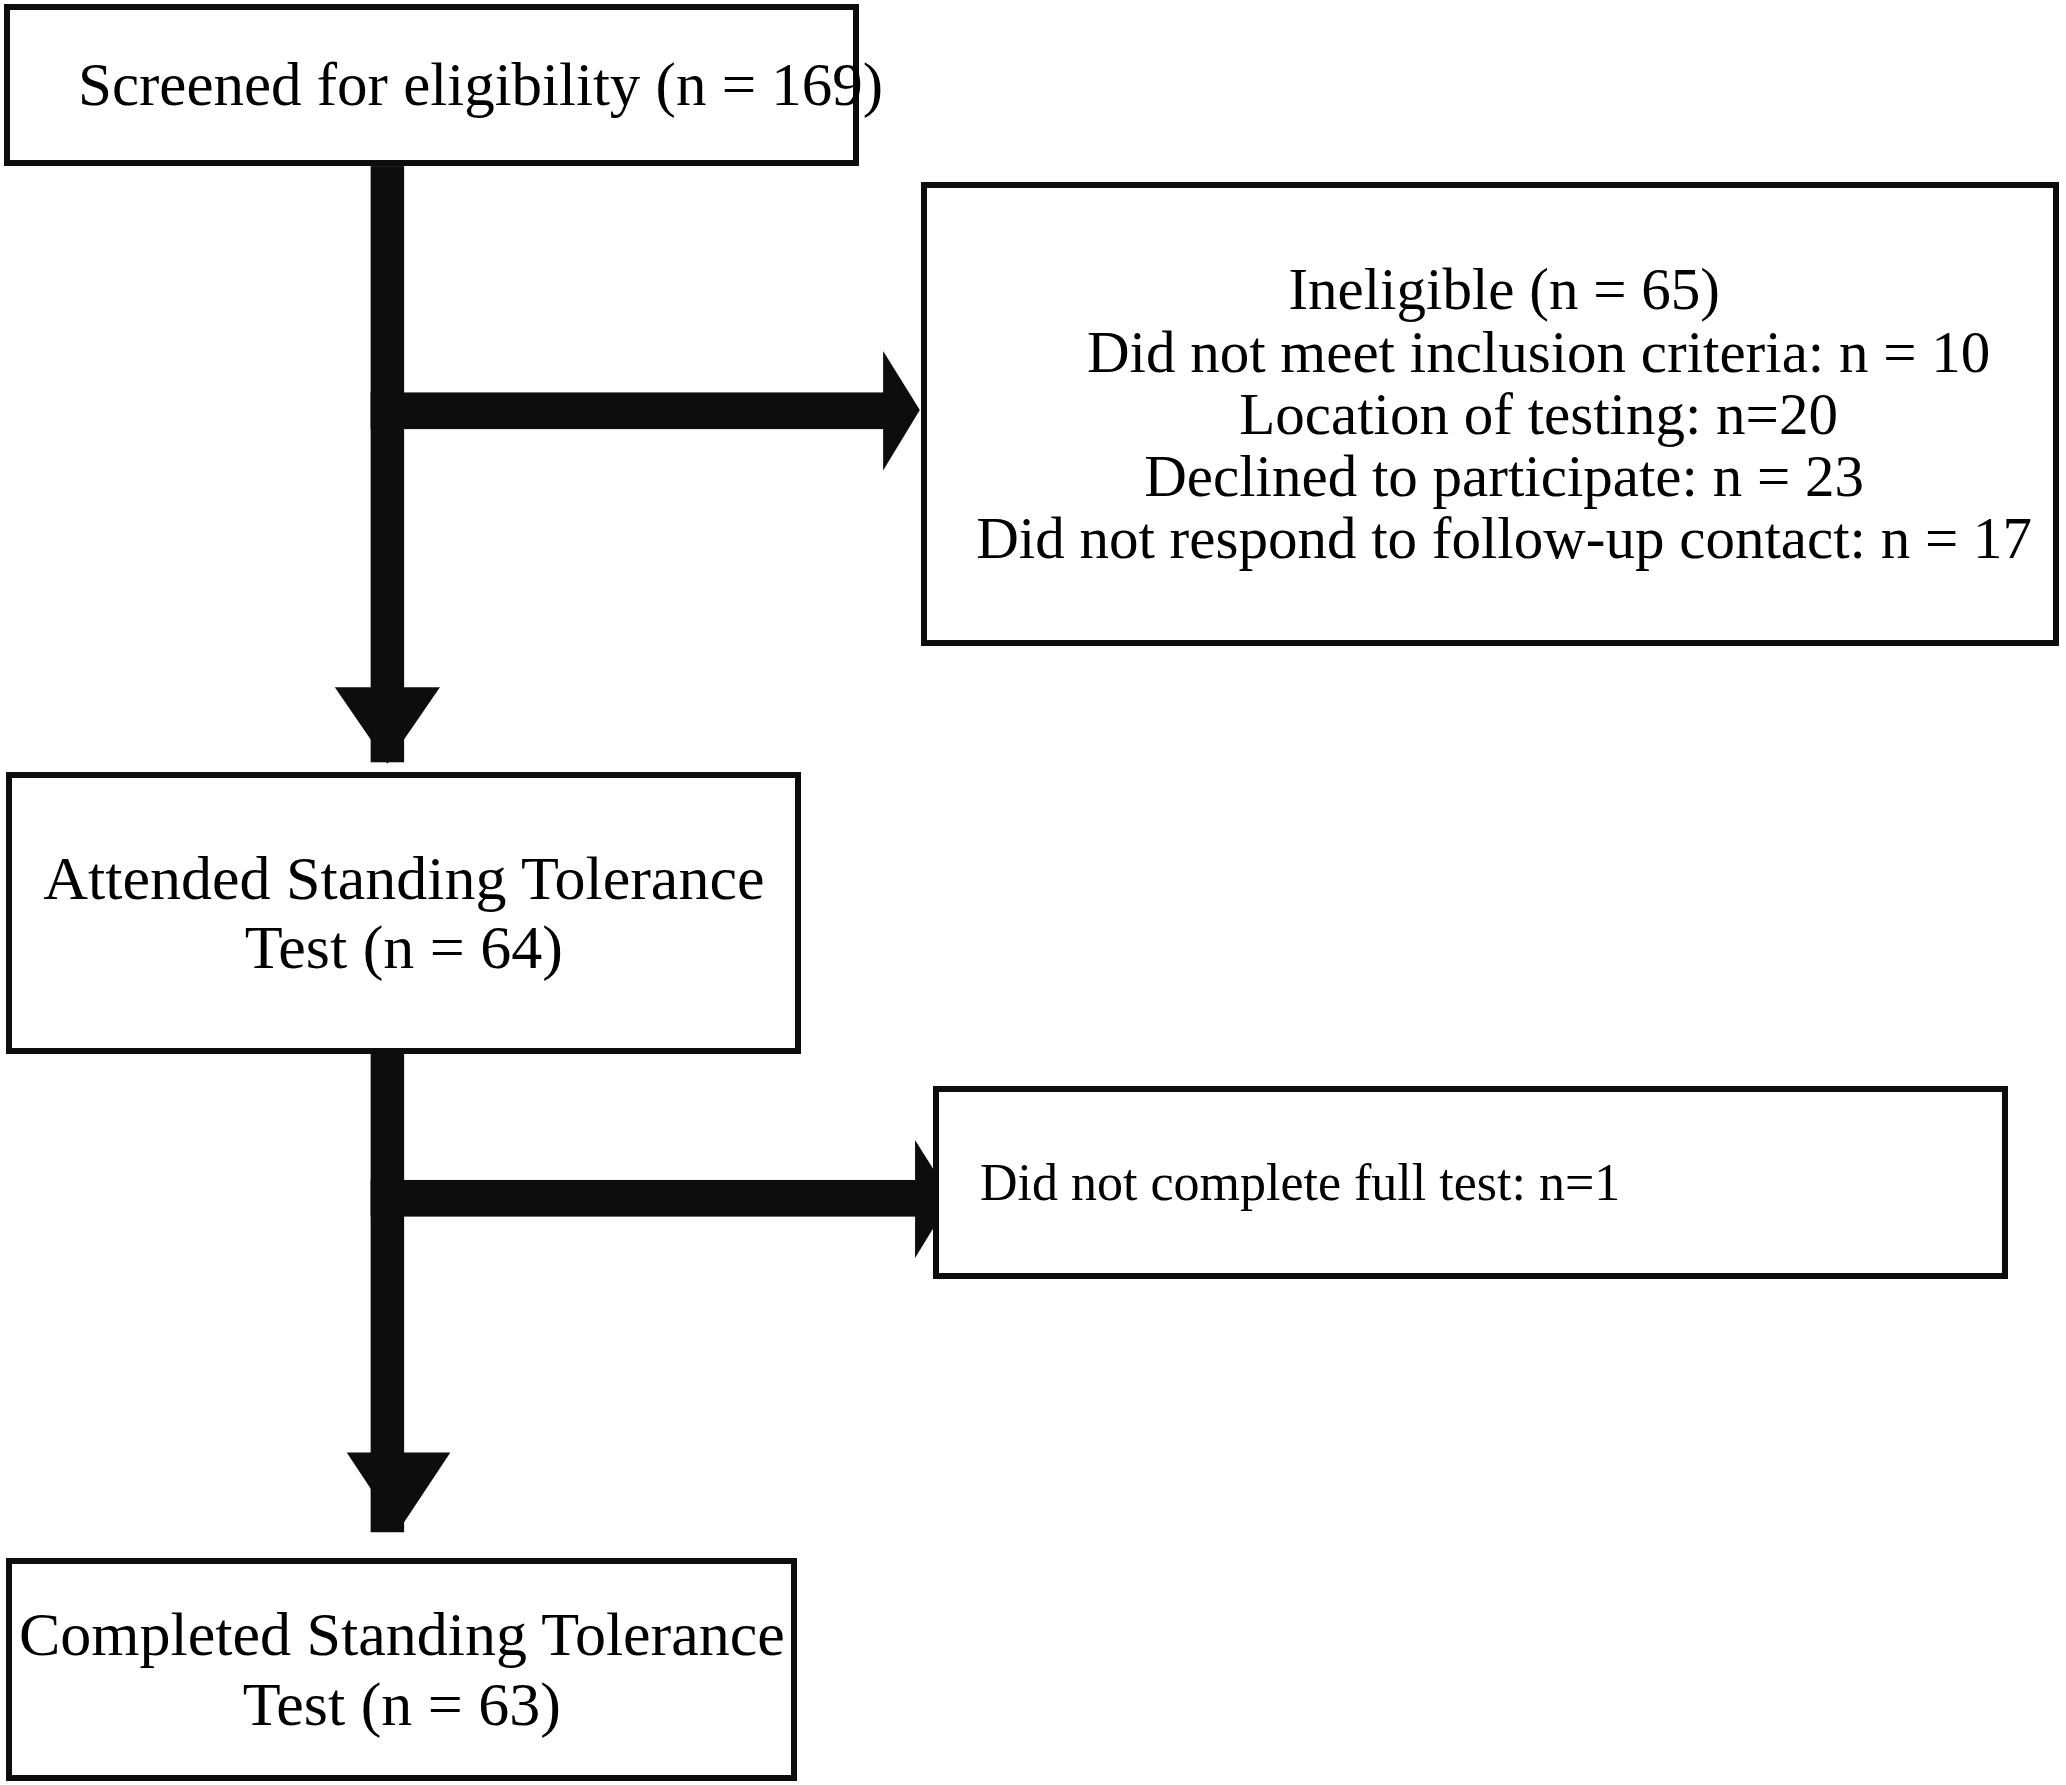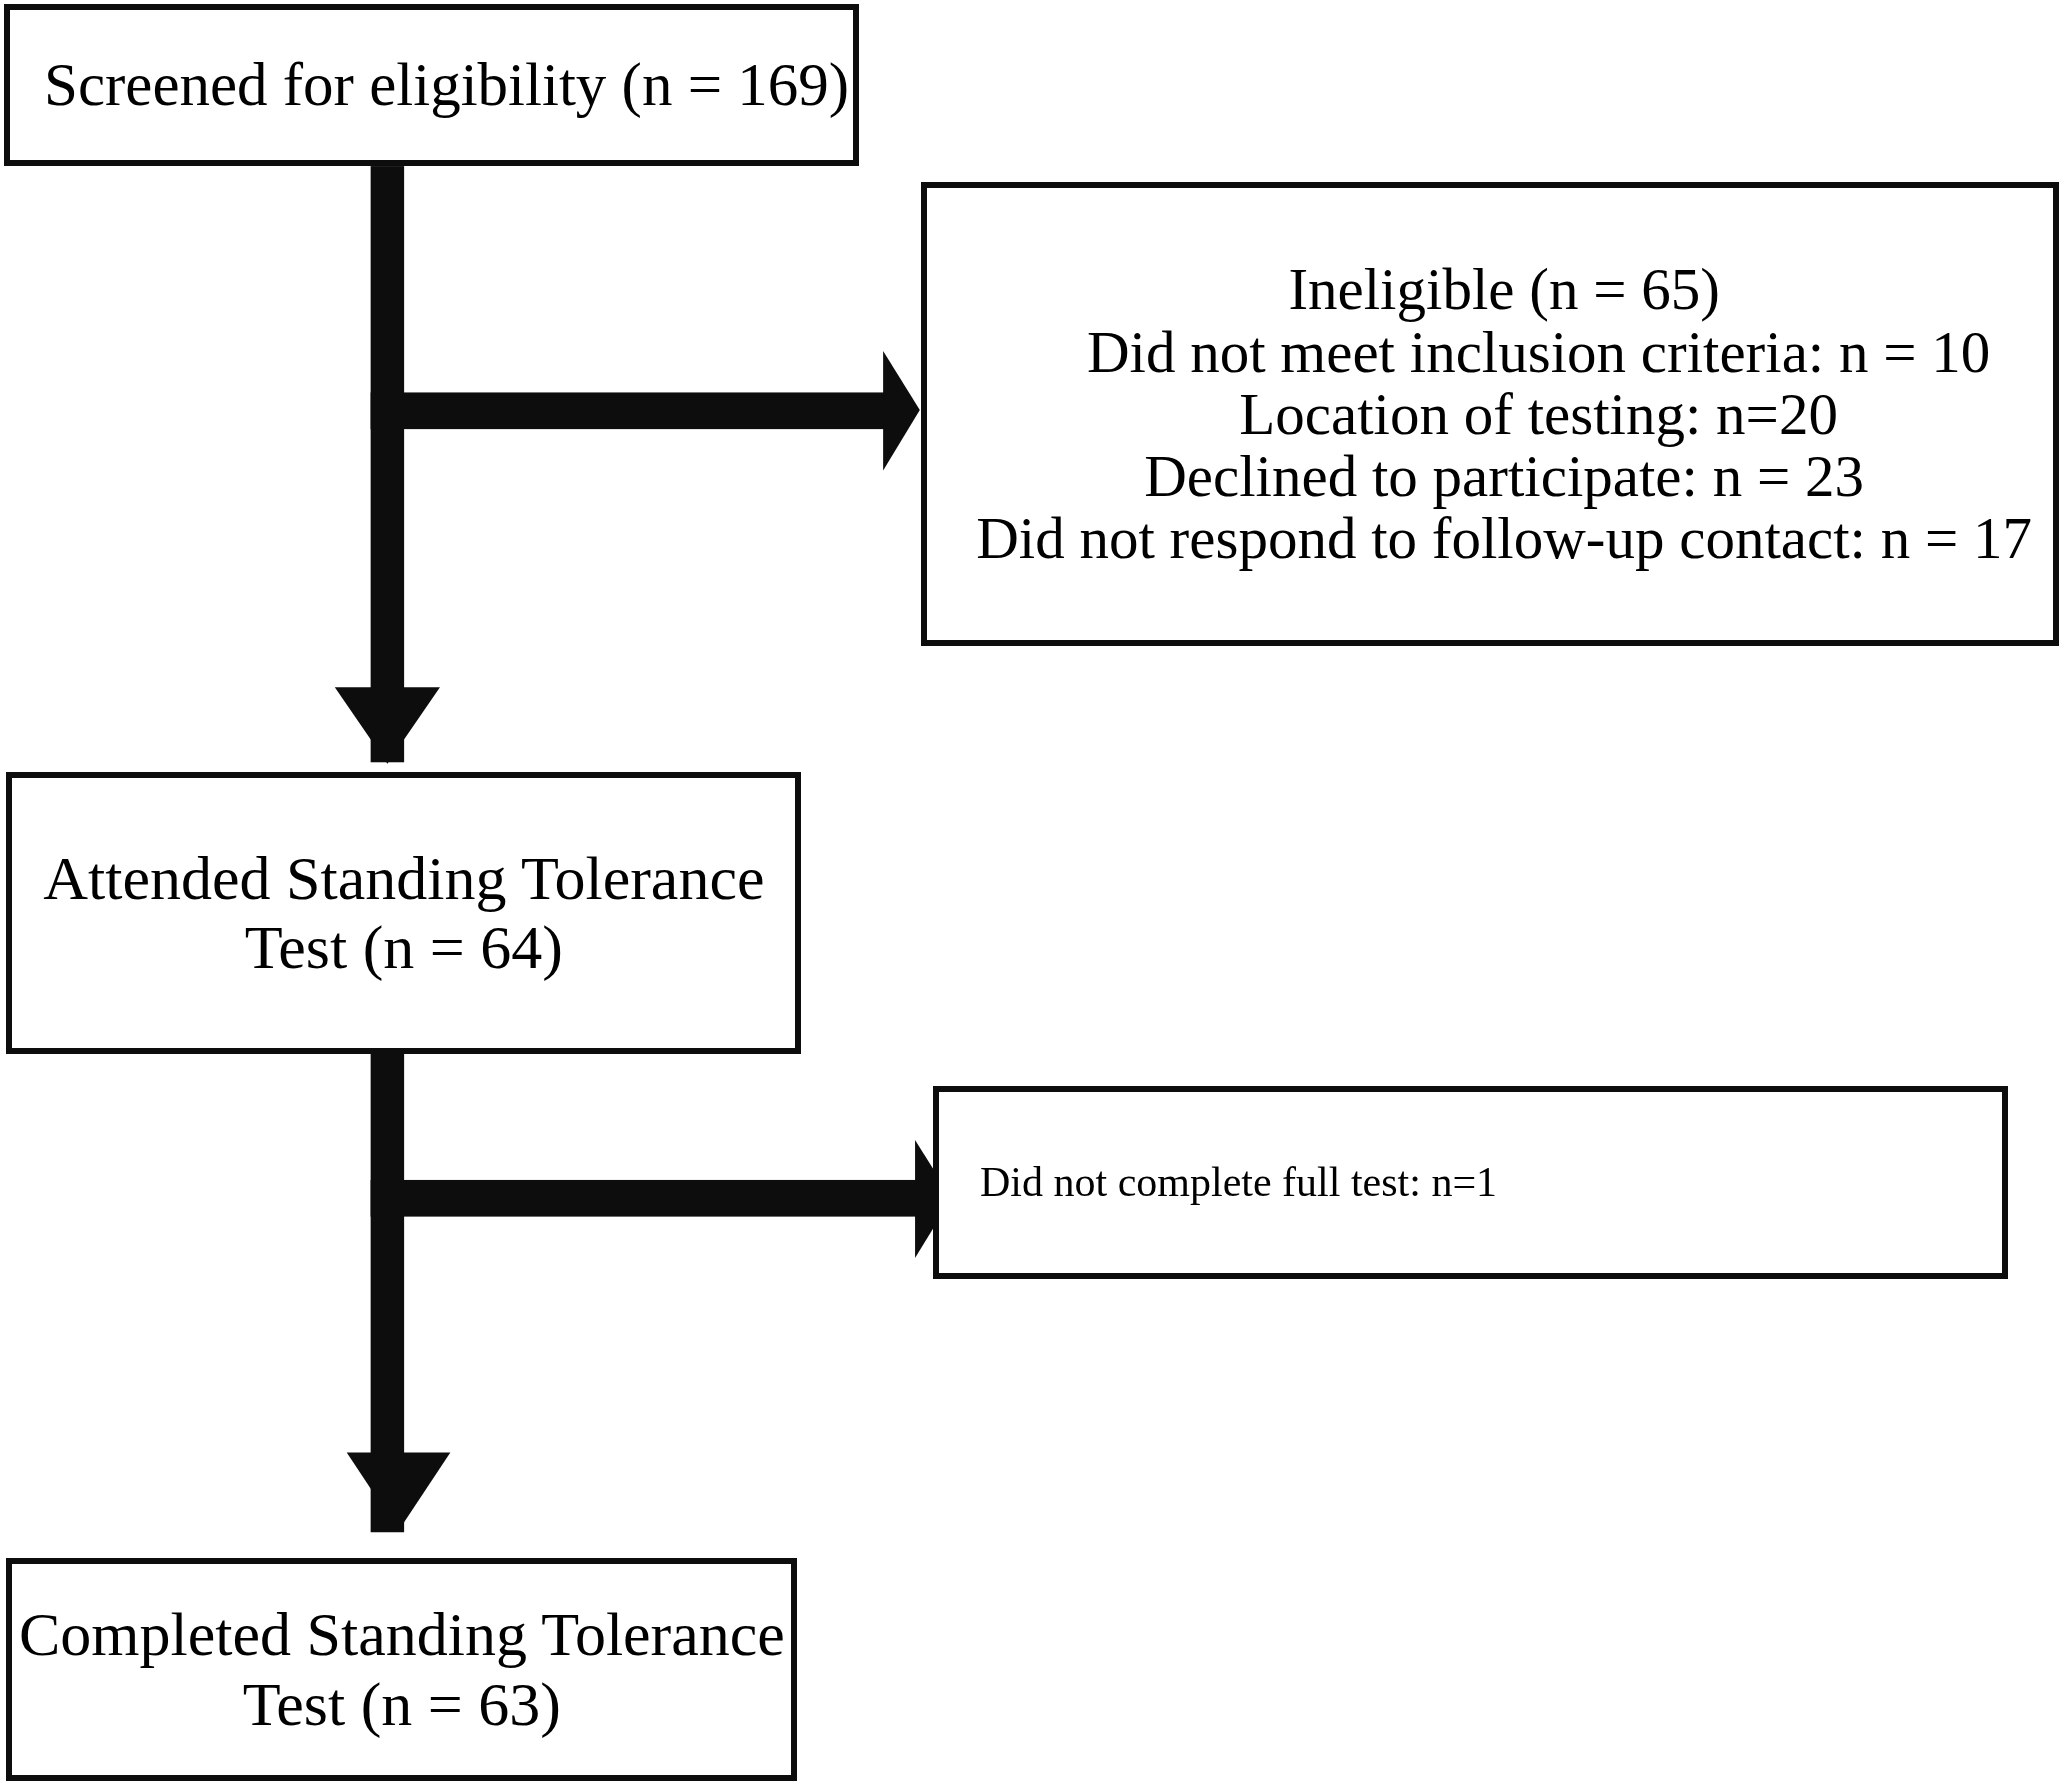--- a/index.html
+++ b/index.html
@@ -35,21 +35,21 @@
     font-size: 61px;
     line-height: 1.02;
     white-space: pre;
     letter-spacing: 0px;
   }
 
   
   #box-screened {
     left: 4px; top: 4px; width: 855px; height: 162px;
   }
-  #box-screened .boxline { padding-left: 34px; }
+  #box-screened .boxline { padding-left: 68px; }
 
   
   #box-ineligible {
     left: 921px; top: 182px; width: 1138px; height: 464px;
     padding: 22px 12.8px 22px 41px;
     align-items: center;
   }
   #box-ineligible .boxline {
     font-size: 59px;
     line-height: 1.055;
@@ -60,21 +60,21 @@
   #box-attended {
     left: 6.4px; top: 772px; width: 795px; height: 282px;
   }
   #box-attended .boxline { font-size: 62px; line-height: 1.12; }
 
   
   #box-incomplete {
     left: 933px; top: 1086px; width: 1075px; height: 193px;
     padding-left: 41px;
   }
-  #box-incomplete .boxline { font-size: 42px; text-align: center; }
+  #box-incomplete .boxline { font-size: 52px; text-align: center; }
 
   
   #box-completed {
     left: 6.4px; top: 1558px; width: 791px; height: 223px;
   }
   #box-completed .boxline { font-size: 62px; line-height: 1.12; }
 
   
   #connectors {
     position: absolute;

